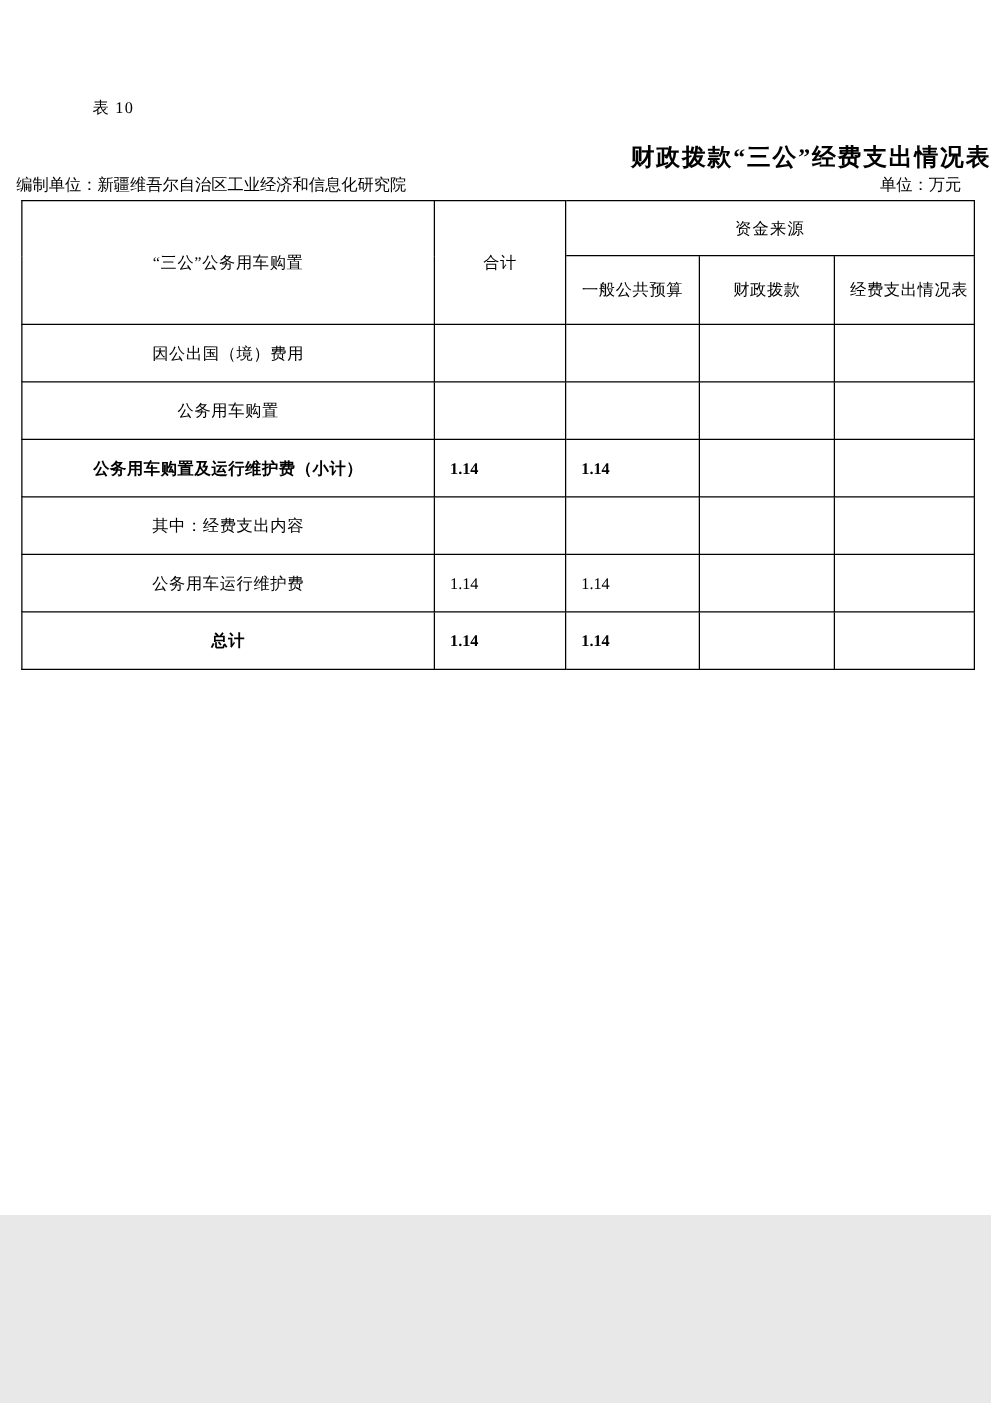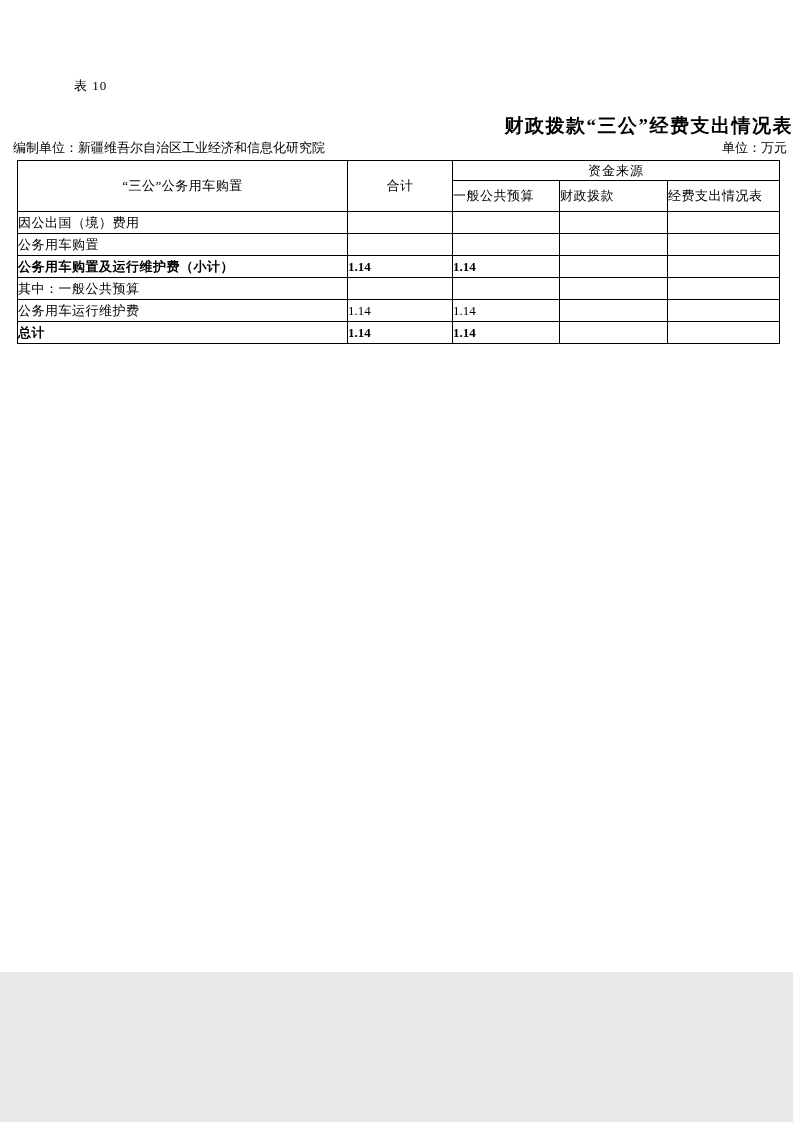--- a/index.html
+++ b/index.html
@@ -32,48 +32,48 @@
     text-align: right;
     font-size: 19px;
     font-weight: bold;
     letter-spacing: 1.5px;
     margin-top: 16px;
   }
   .meta-row {
     position: absolute;
     top: 139px;
     left: 13px;
-    right: 6px;
+    right: 24px;
     display: flex;
     justify-content: space-between;
     align-items: baseline;
     font-size: 13px;
   }
   table.expense-table {
     position: absolute;
     top: 160px;
     left: 17px;
     width: 762px;
     border-collapse: collapse;
     table-layout: fixed;
   }
   .expense-table th,
   .expense-table td {
     border: 1px solid #000000;
     font-size: 13px;
     font-weight: normal;
-    padding: 0;
+    padding: 12px;
     overflow: hidden;
     white-space: nowrap;
   }
   .expense-table .h-source { height: 19px; text-align: center; letter-spacing: 1px; }
-  .expense-table .h-sub    { height: 30px; text-align: left; letter-spacing: 0.5px; font-family: Liberation Serif, serif; }
+  .expense-table .h-sub    { height: 30px; text-align: center; letter-spacing: 0.5px; font-family: Liberation Serif, serif; }
   .expense-table .h-main   { text-align: center; letter-spacing: 0.5px; }
   .expense-table td { height: 21px; }
-  .expense-table .c-label { text-align: left; letter-spacing: 0.5px; font-family: Liberation Serif, serif; }
+  .expense-table .c-label { text-align: center; letter-spacing: 0.5px; font-family: Liberation Serif, serif; }
   .expense-table .c-num   { text-align: left; padding-right: 3px; }
   .expense-table tr.bold td { font-weight: bold; }
   .page-num {
     position: absolute;
     top: 1023px;
     left: 0;
     width: 100%;
     text-align: center;
     font-size: 12px;
   }
@@ -128,21 +128,21 @@
         <td class="c-num"></td>
       </tr>
       <tr class="bold">
         <td class="c-label">公务用车购置及运行维护费（小计）</td>
         <td class="c-num">1.14</td>
         <td class="c-num">1.14</td>
         <td class="c-num"></td>
         <td class="c-num"></td>
       </tr>
       <tr>
-        <td class="c-label">其中：一般公共预算</td>
+        <td class="c-label">其中：经费支出内容</td>
         <td class="c-num"></td>
         <td class="c-num"></td>
         <td class="c-num"></td>
         <td class="c-num"></td>
       </tr>
       <tr>
         <td class="c-label">公务用车运行维护费</td>
         <td class="c-num">1.14</td>
         <td class="c-num">1.14</td>
         <td class="c-num"></td>

